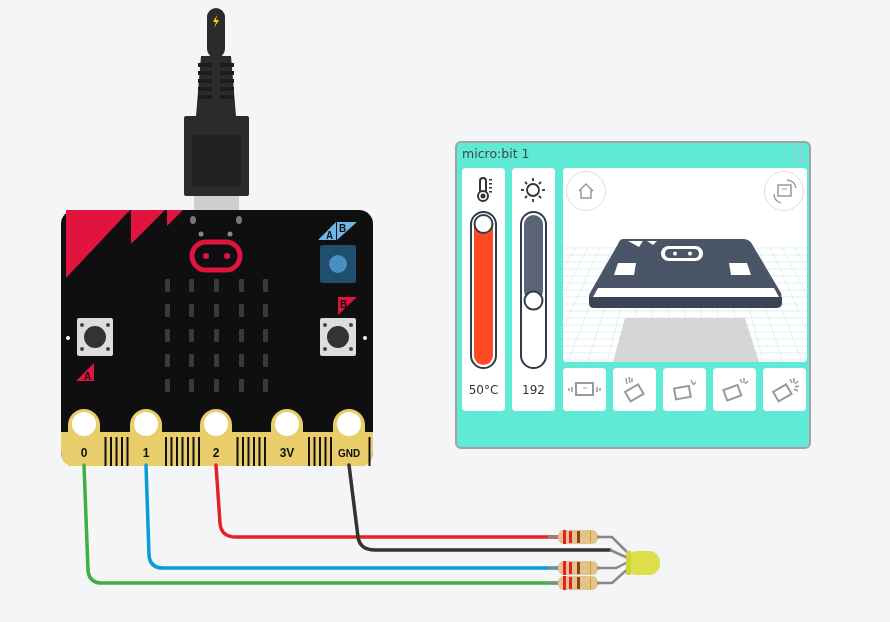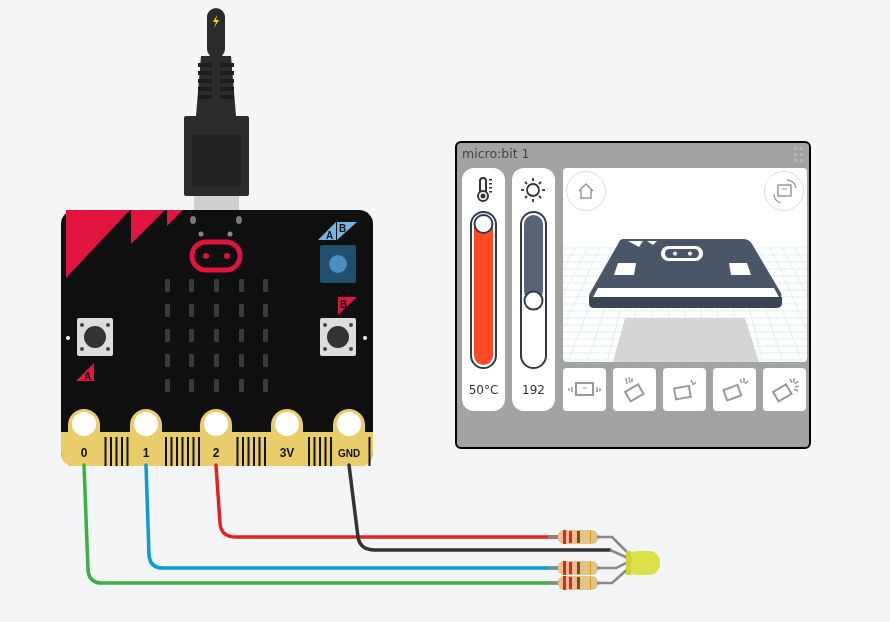--- a/index.html
+++ b/index.html
@@ -1,22 +1,22 @@
 <!DOCTYPE html>
 <html><head>
 <meta charset="utf-8">
 <style>
   html,body{margin:0;padding:0;}
   body{width:890px;height:622px;background:#f3f5f7;position:relative;overflow:hidden;font-family:"DejaVu Sans",sans-serif;}
   .canvas{position:absolute;left:0;top:0;width:890px;height:622px;}
-  .panel{position:absolute;left:455px;top:141px;width:356px;height:308px;border:2px solid #000000;border-radius:6px;background:#a3a3a3;box-sizing:border-box;}
+  .panel{position:absolute;left:455px;top:141px;width:356px;height:308px;border:2px solid #a3a3a3;border-radius:6px;background:#5eead4;box-sizing:border-box;}
   .panel-title{position:absolute;left:5px;top:3px;font-size:12.5px;color:#444;}
   .grip{position:absolute;right:5px;top:4px;width:10px;height:16px;}
   .grip i{position:absolute;width:3px;height:3px;background:#bbb;border-radius:50%;}
-  .col{position:absolute;top:25px;background:#fff;border-radius:12px;}
+  .col{position:absolute;top:25px;background:#fff;border-radius:4px;}
   .col-temp{left:5px;width:43px;height:243px;}
   .col-light{left:55px;width:43px;height:243px;}
   .view3d{position:absolute;left:106px;top:25px;width:244px;height:194px;background:#fff;border-radius:4px;overflow:hidden;}
   .gest{position:absolute;top:225px;width:43px;height:43px;background:#fff;border-radius:4px;}
   .readout{position:absolute;left:0;right:0;bottom:14px;text-align:center;font-size:12px;color:#333;}
   .iconbtn{position:absolute;width:38px;height:38px;border-radius:50%;border:1px solid #ddd;background:#fff;}
 </style>
 </head>
 <body>
 

